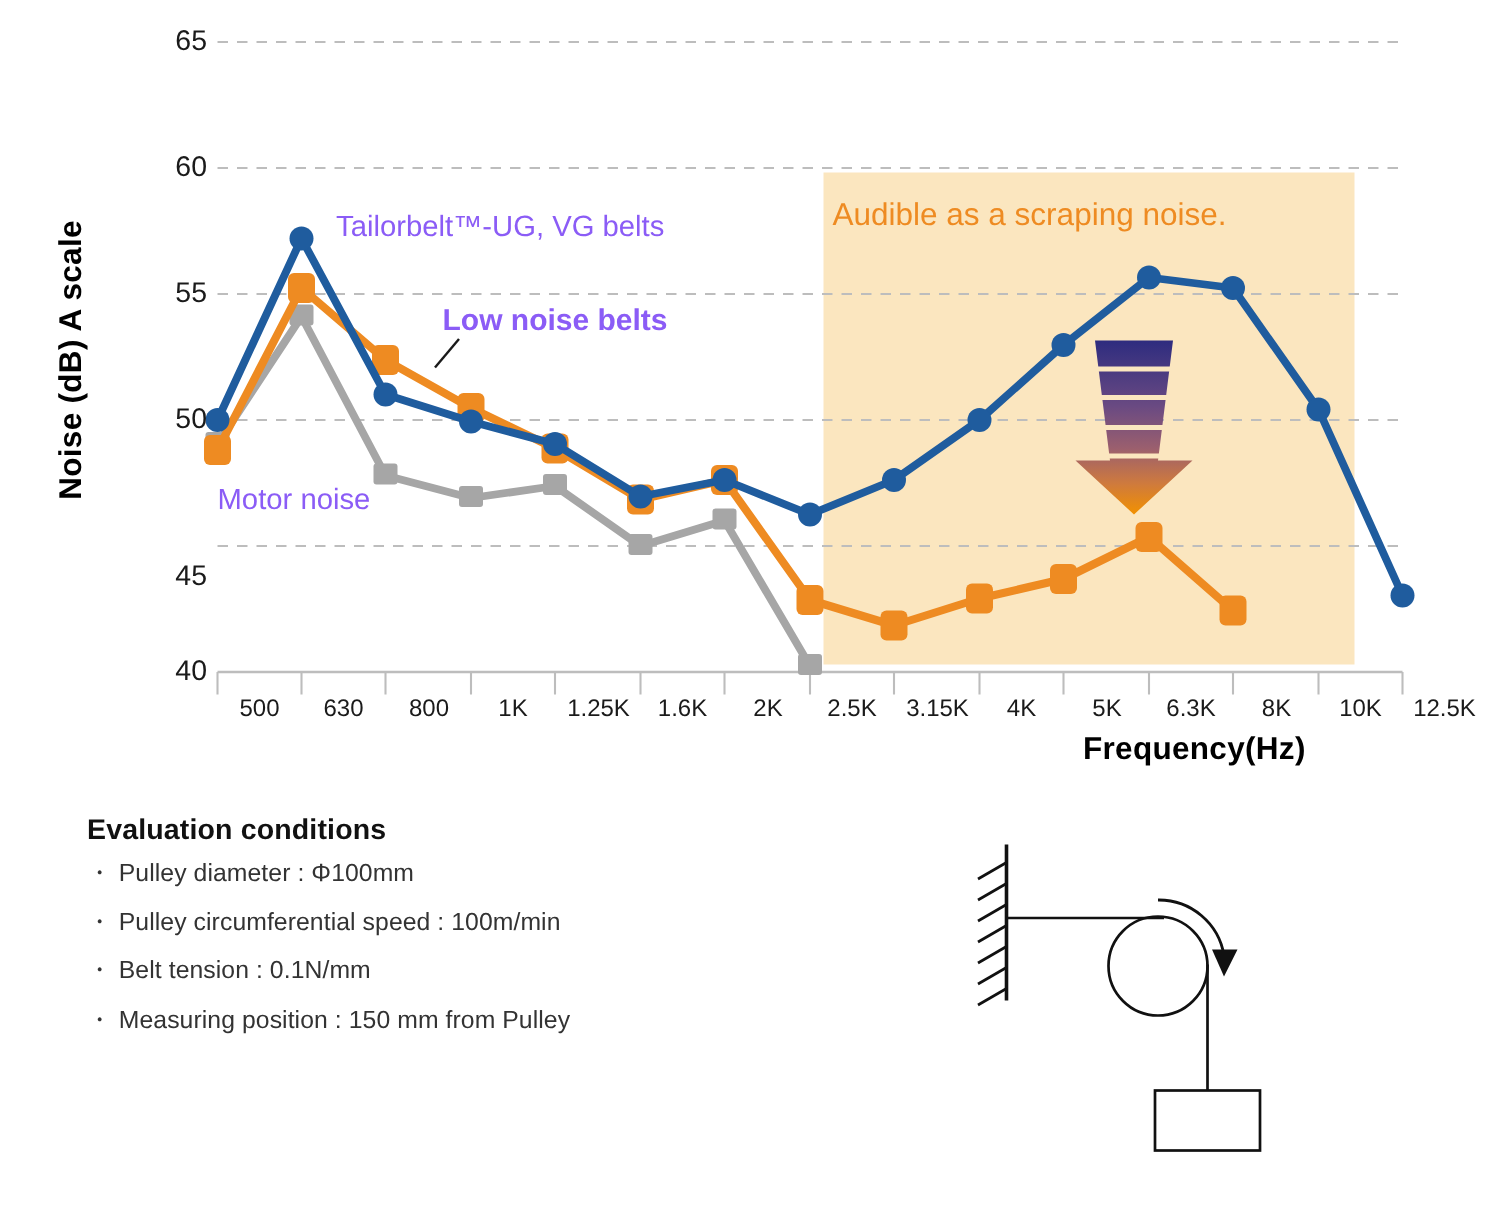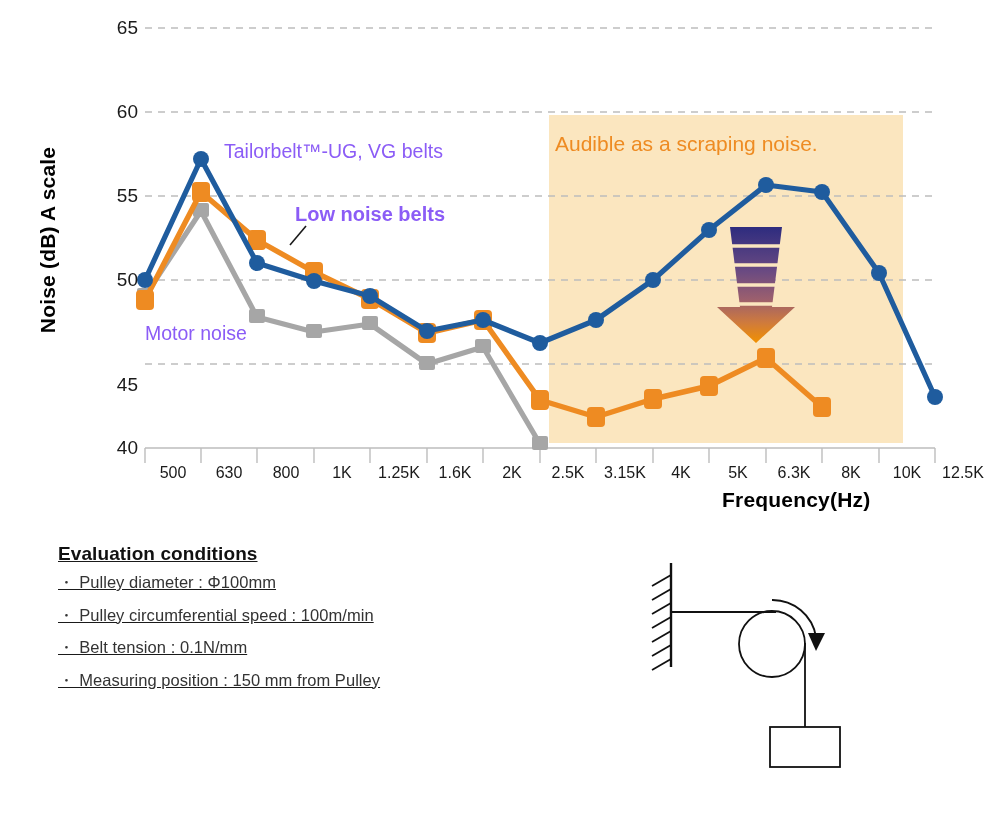--- a/index.html
+++ b/index.html
@@ -80,21 +80,20 @@
     color: #EE8B22;
     white-space: nowrap;
     margin-top: 48px;
   }
 
   
   #conditions {
     position: absolute;
     left: 58px; top: 543px;
     width: 600px;
-    text-decoration: underline;
   }
   #conditions-title {
     font-size: 19px;
     font-weight: bold;
     color: #111;
     margin-bottom: 9px;
     letter-spacing: .1px;
   }
   .condition-item {
     font-size: 16.5px;

